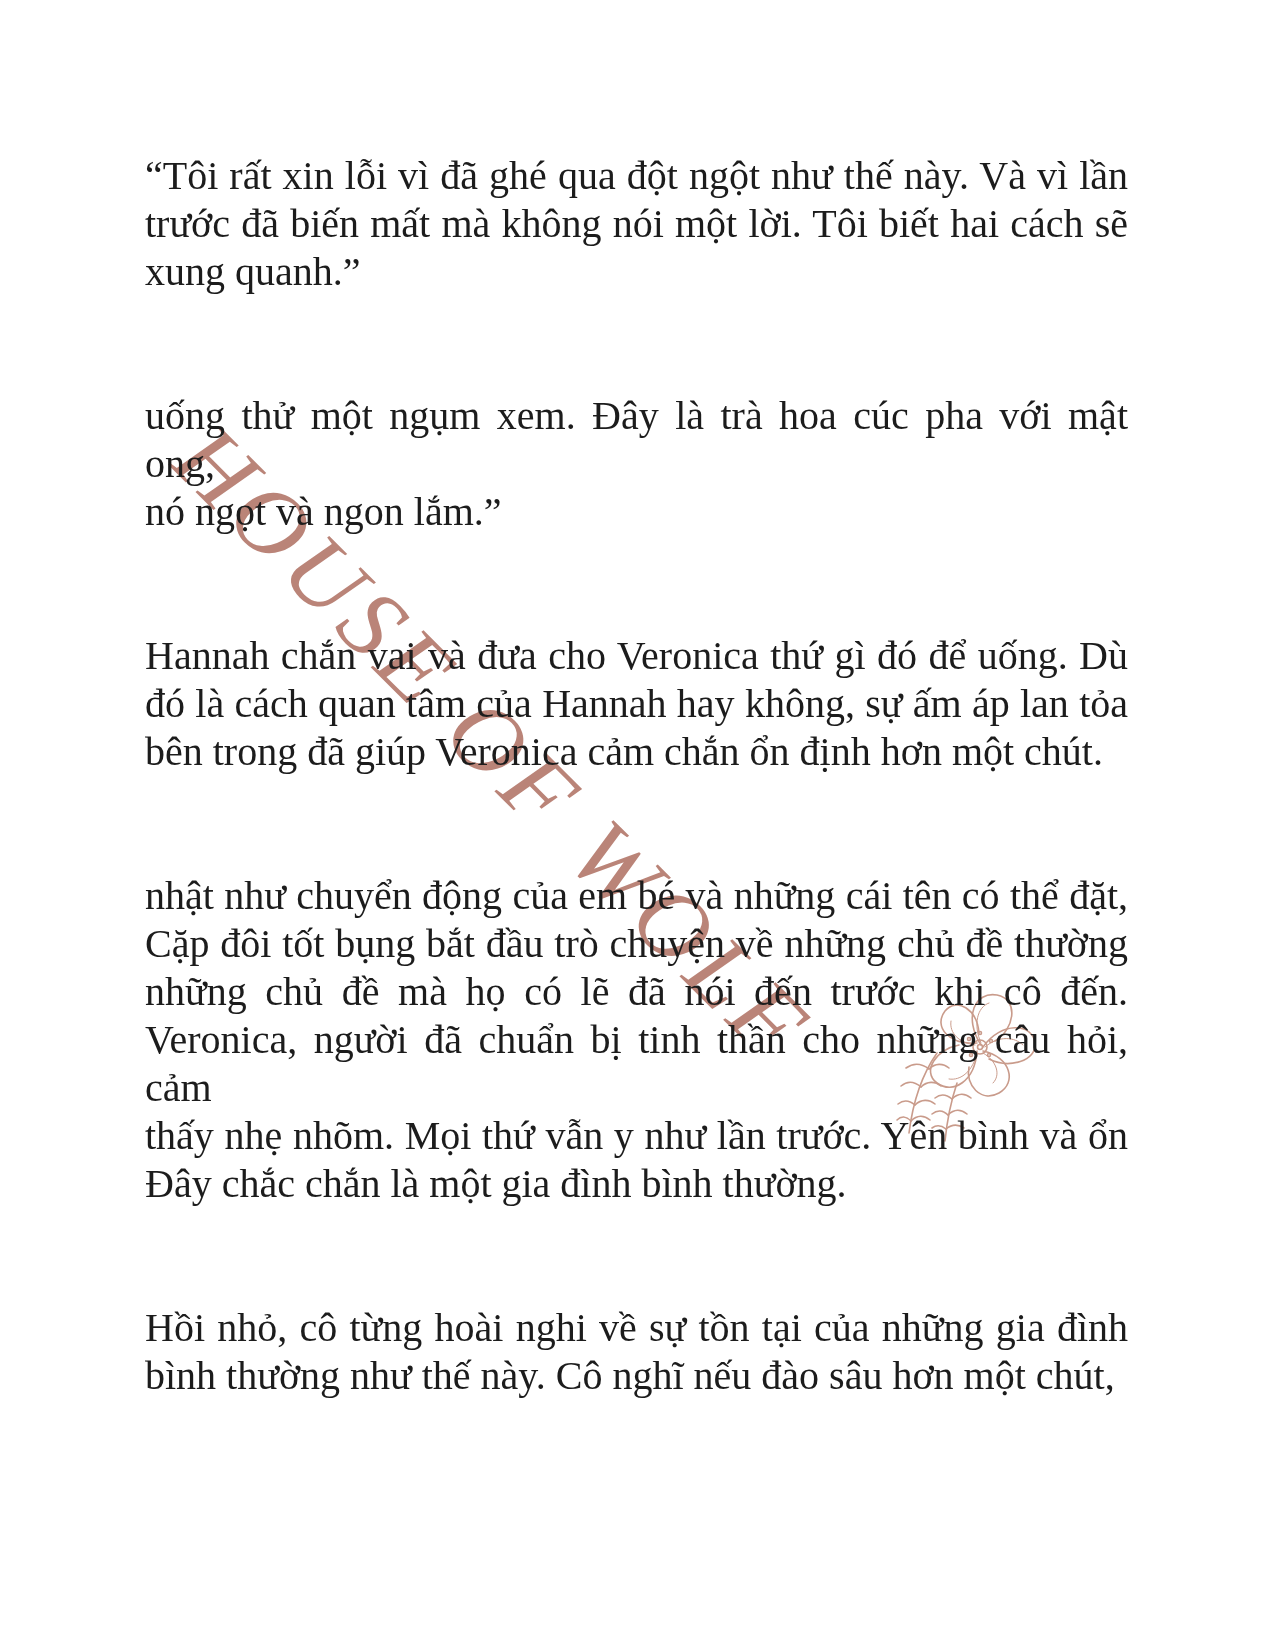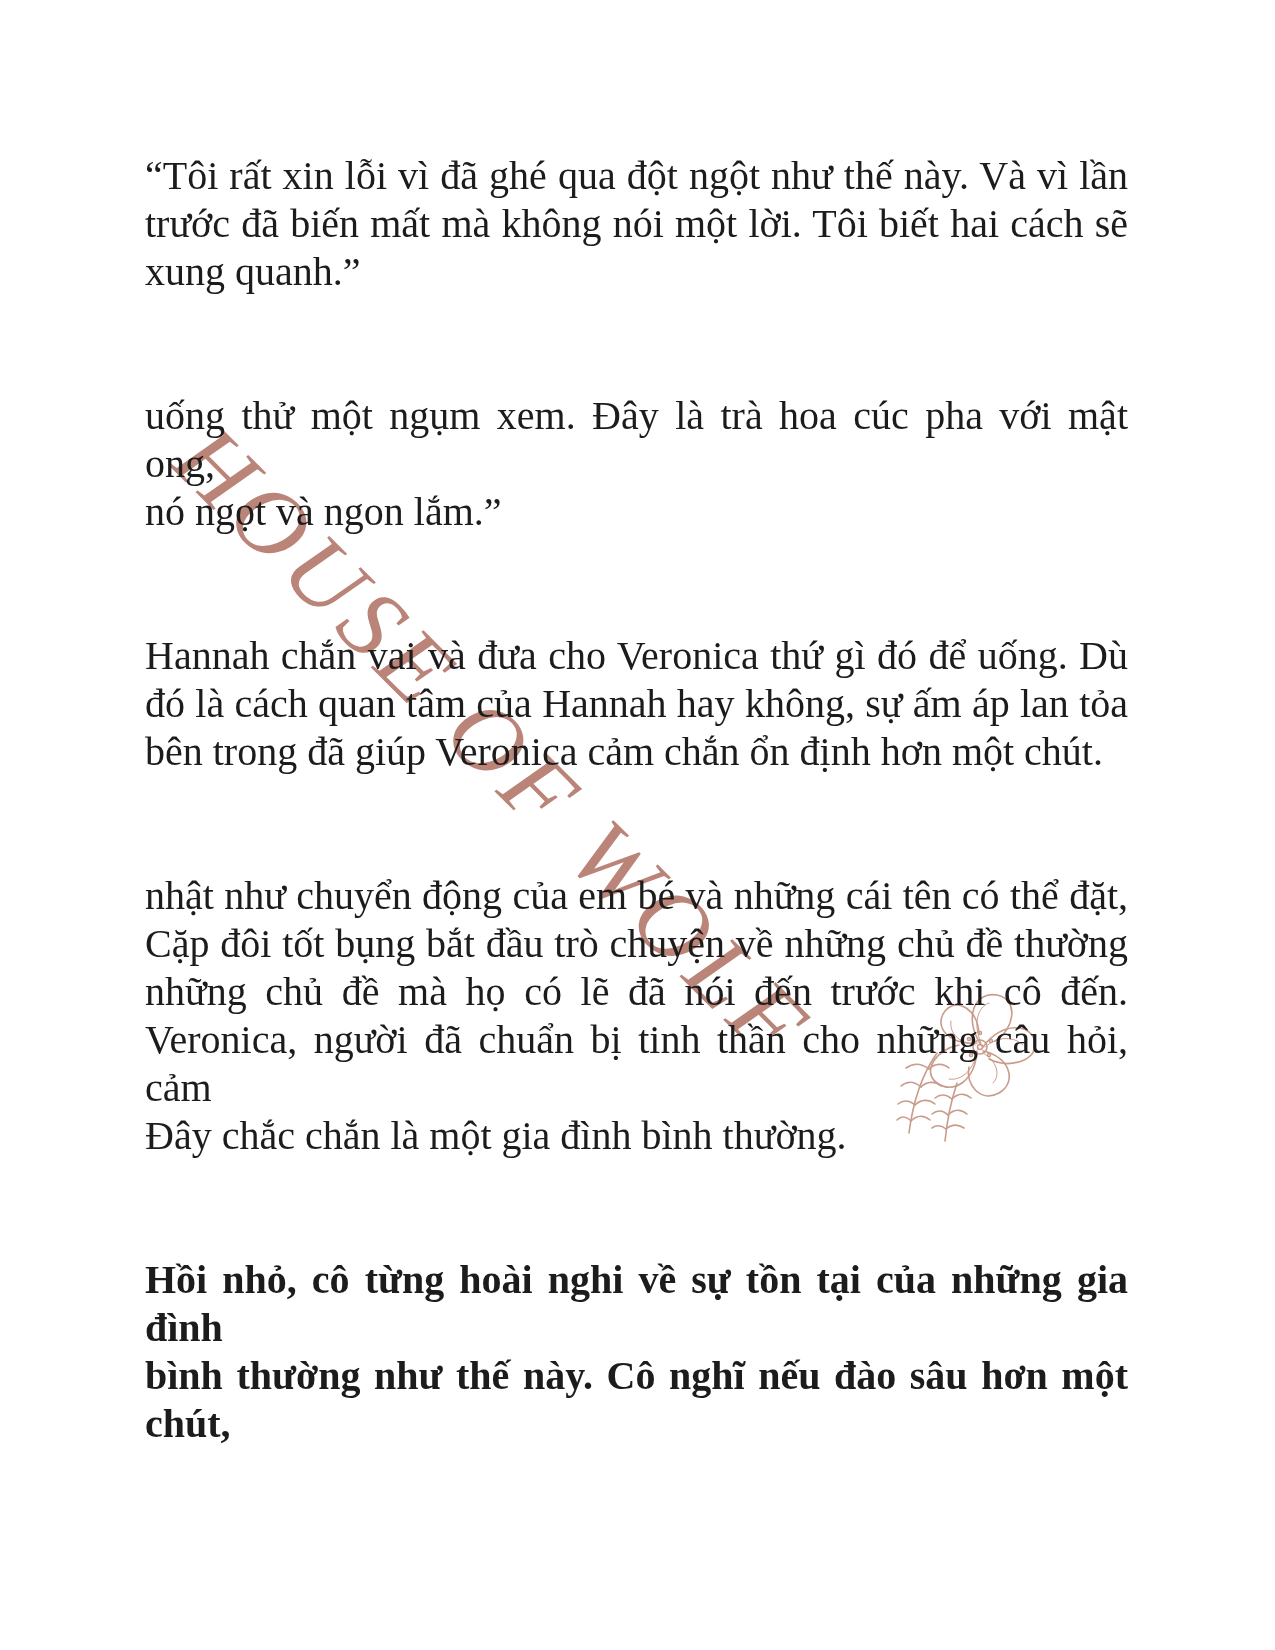--- a/index.html
+++ b/index.html
@@ -45,21 +45,21 @@
   .content {
     position: absolute;
     left: 145px; top: 152px;
     width: 983px;
     z-index: 2;
     color: var(--text-color);
     font-size: 40px;
     line-height: 48px;
   }
   .para { margin: 0 0 96px 0; }
-  .para:last-child { margin-bottom: 16px; font-weight: bold; }
+  .para:last-child { margin-bottom: 16px; }
   .line {
     text-align: justify;
     text-align-last: justify;
   }
   .line.last {
     text-align-last: left;
   }
 </style>
 </head>
 <body>
@@ -128,20 +128,21 @@
       <div class="line">Hannah chắn vai và đưa cho Veronica thứ gì đó để uống. Dù</div>
       <div class="line">đó là cách quan tâm của Hannah hay không, sự ấm áp lan tỏa</div>
       <div class="line last">bên trong đã giúp Veronica cảm chắn ổn định hơn một chút.</div>
     </div>
 
     <div class="para">
       <div class="line">nhật như chuyển động của em bé và những cái tên có thể đặt,</div>
       <div class="line">Cặp đôi tốt bụng bắt đầu trò chuyện về những chủ đề thường</div>
       <div class="line">những chủ đề mà họ có lẽ đã nói đến trước khi cô đến.</div>
       <div class="line">Veronica, người đã chuẩn bị tinh thần cho những câu hỏi, cảm</div>
+      <div class="line">thấy nhẹ nhõm. Mọi thứ vẫn y như lần trước. Yên bình và ổn</div>
       <div class="line last">Đây chắc chắn là một gia đình bình thường.</div>
     </div>
 
     <div class="para">
       <div class="line">Hồi nhỏ, cô từng hoài nghi về sự tồn tại của những gia đình</div>
       <div class="line last">bình thường như thế này. Cô nghĩ nếu đào sâu hơn một chút,</div>
     </div>
 
   </div>
 </div>

